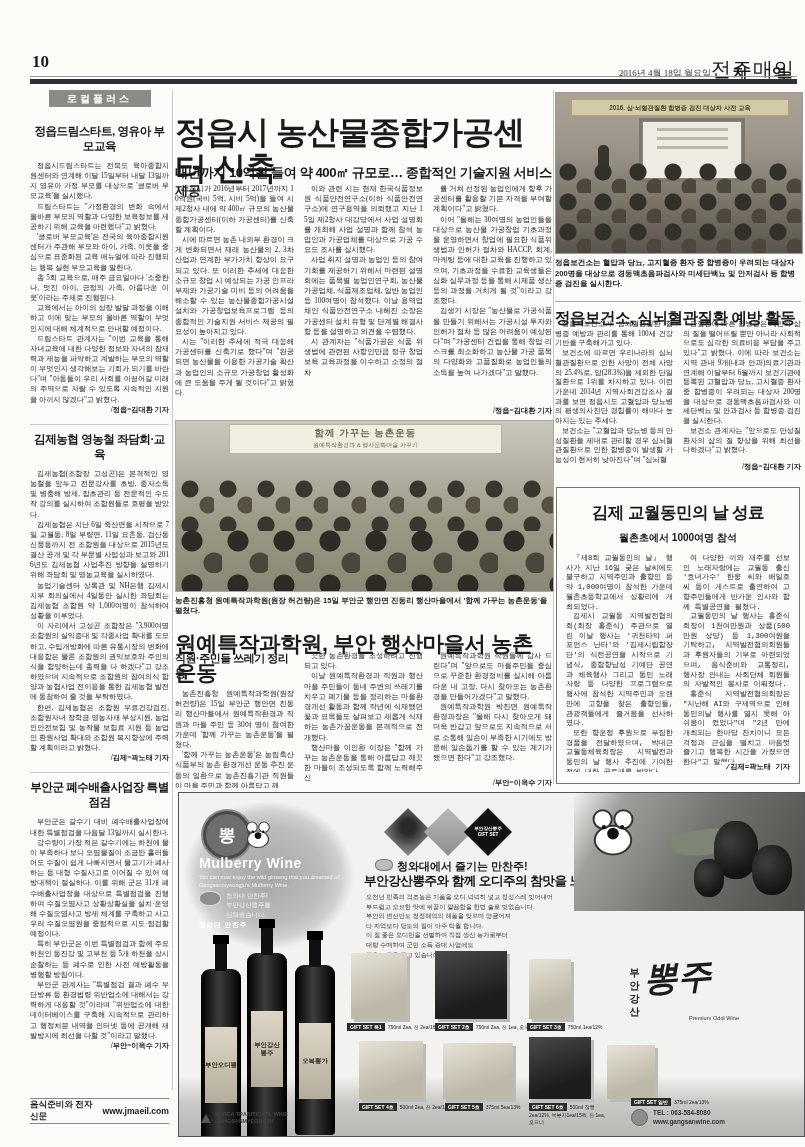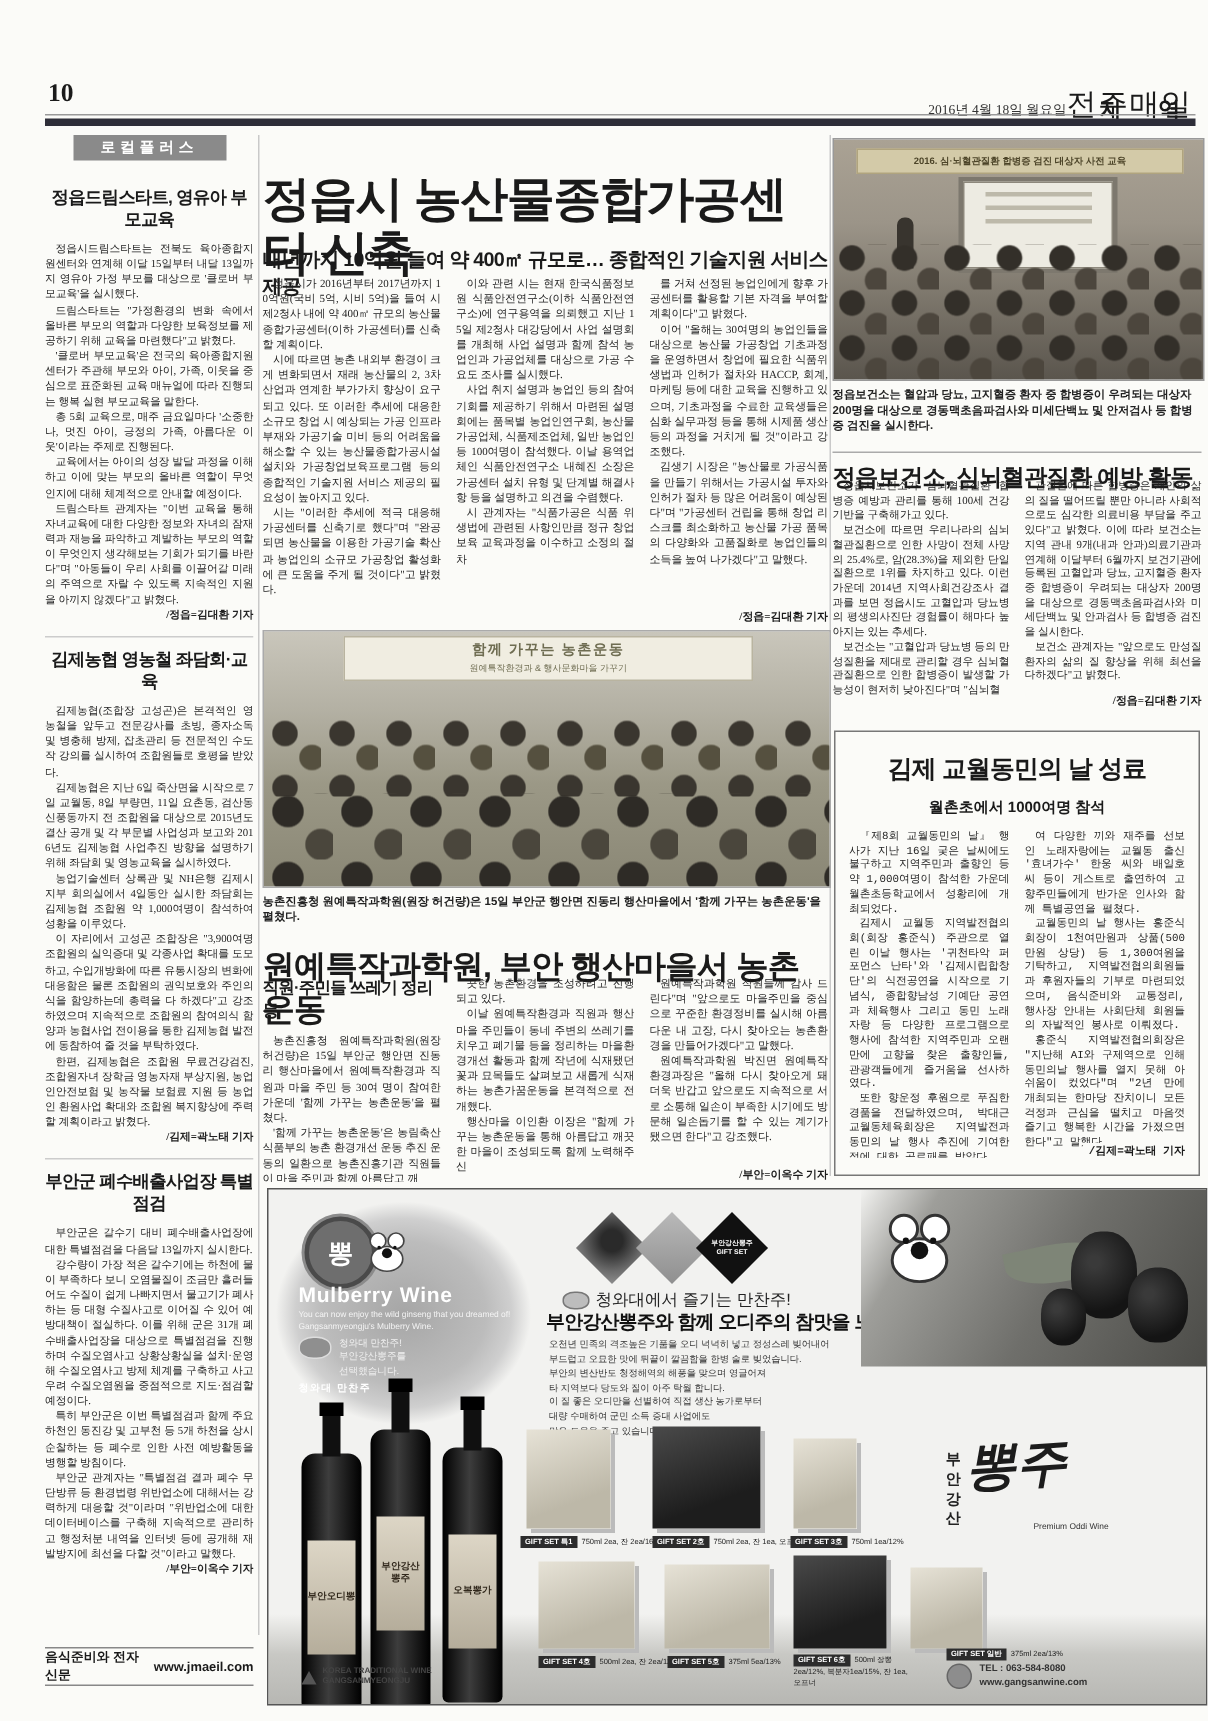--- a/index.html
+++ b/index.html
@@ -84,21 +84,21 @@
   #ad-seal-block{position:absolute;left:20px;top:98px;display:flex;gap:5px;align-items:flex-start;}
   .seal-icon{width:20px;height:13px;border:1px solid #ddd;border-radius:45%;background:#8f8f8f;}
   #ad-seal-text{font-size:6.4px;color:#f0f0f0;line-height:1.45;}
   #ad-seal-cap{position:absolute;left:20px;top:128px;font-size:6.6px;font-weight:bold;color:#fff;letter-spacing:1px;}
   .dmd{position:absolute;top:22px;width:34px;height:34px;transform:rotate(45deg);overflow:hidden;}
   #dmd1{left:212px;background:radial-gradient(circle at 40% 40%,#2a2a2a 25%,#6b6b6b 70%,#8d8d8d);}
   #dmd2{left:252px;background:linear-gradient(135deg,#b9b9b9,#8f8f8f);}
   #dmd3{left:292px;background:#111;}
   #dmd3 .dmd-txt{transform:rotate(-45deg);width:34px;height:34px;display:flex;flex-direction:column;
       align-items:center;justify-content:center;color:#fff;font-size:4.6px;font-weight:bold;line-height:1.3;}
-  #ad-h1{position:absolute;left:196px;top:66px;font-size:11px;font-weight:400;color:#222;display:flex;align-items:center;gap:4px;}
+  #ad-h1{position:absolute;left:196px;top:66px;font-size:11px;font-weight:700;color:#222;display:flex;gap:4px;}
   #ad-h1 .seal-icon{width:16px;height:10px;border-color:#777;background:#bdbdbd;}
   #ad-h2{position:absolute;left:185px;top:80px;font-size:12.6px;font-weight:900;color:#111;letter-spacing:-0.5px;}
   #ad-body{position:absolute;left:187px;top:99px;width:245px;font-size:6.2px;line-height:1.55;color:#333;white-space:pre-line;}
   #ad-photo{position:absolute;left:395px;top:0;width:230px;height:118px;overflow:hidden;
       background:linear-gradient(120deg,rgba(242,242,240,0) 0%,#9e9e9a 18%,#6f6f6b 55%,#4c4c48 100%);}
   .berry{position:absolute;border-radius:45%;background:radial-gradient(circle at 35% 35%,#3a3a3a 8%,#141414 70%);}
   #berry1{left:140px;top:28px;width:44px;height:58px;}
   #berry2{left:178px;top:52px;width:40px;height:50px;}
   #berry3{left:120px;top:66px;width:30px;height:38px;}
   #ad-leaf{position:absolute;left:96px;top:36px;width:70px;height:26px;background:#7e8577;border-radius:0 60% 0 60%;transform:rotate(-12deg);}

